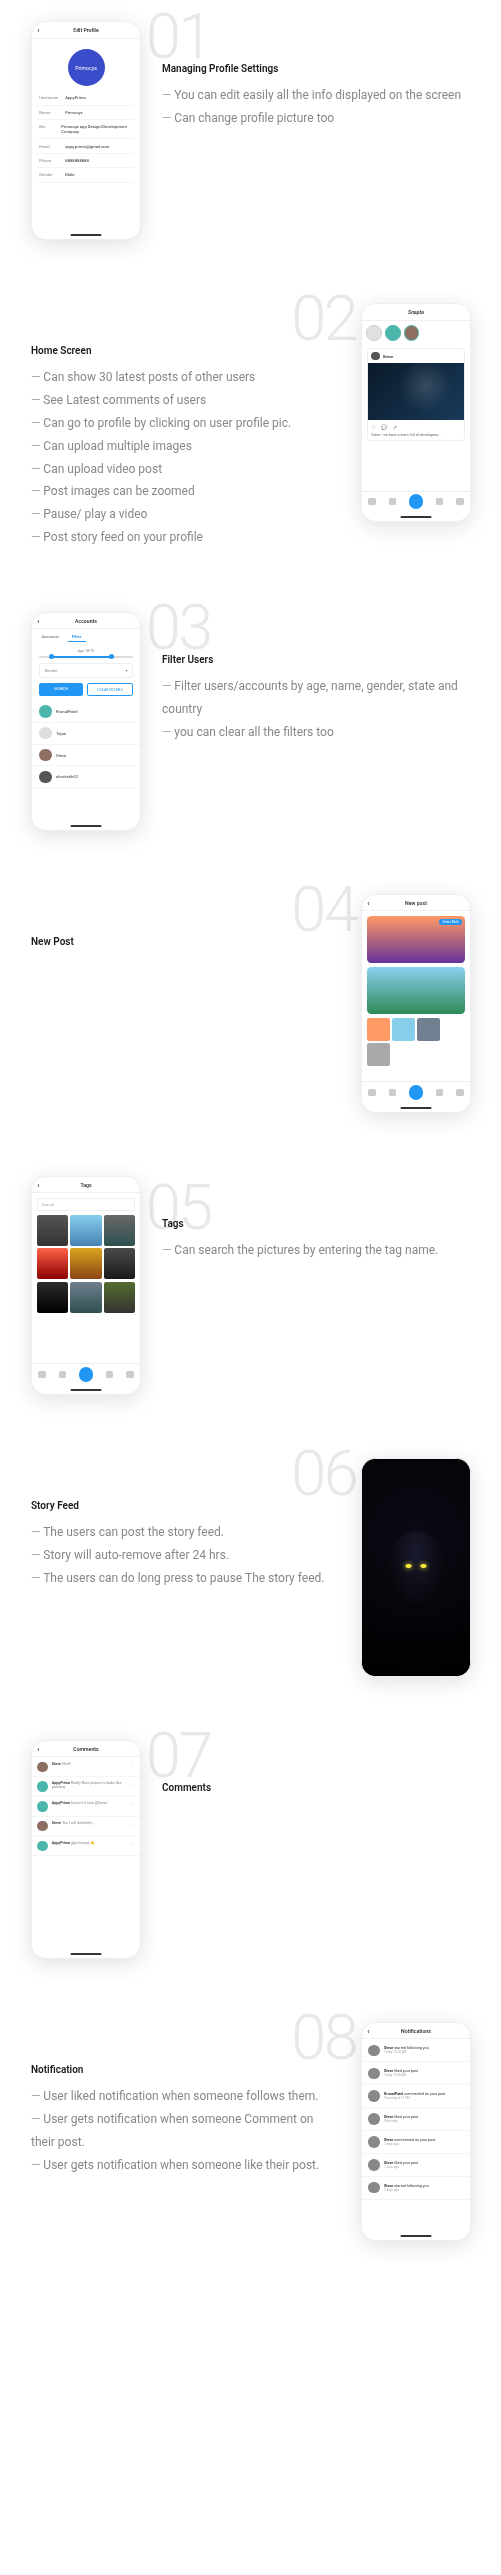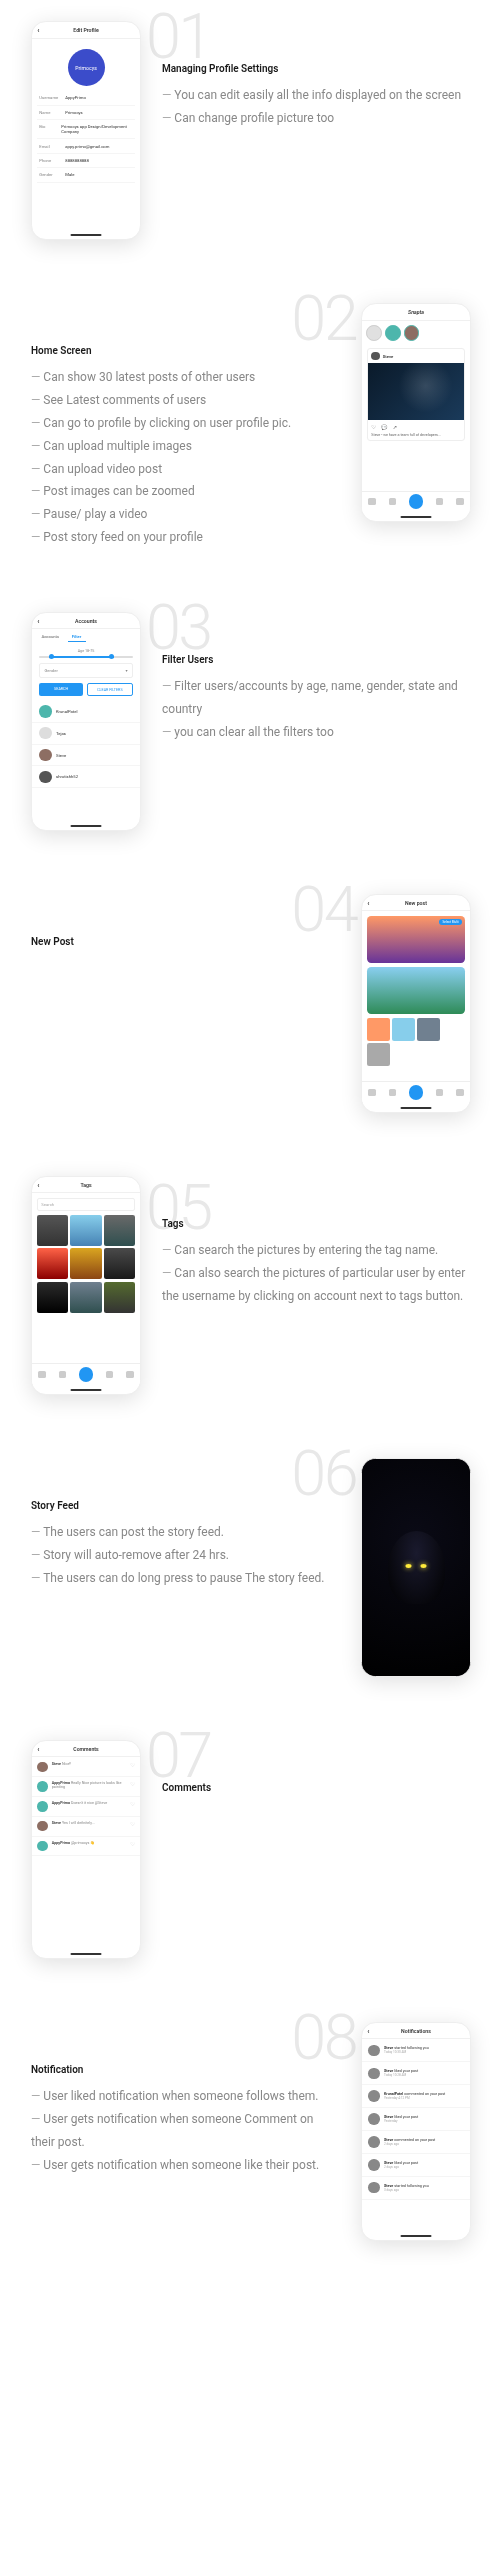--- a/index.html
+++ b/index.html
@@ -391,21 +391,20 @@
         <div class="nav-icon active"></div>
         <div class="nav-icon"></div>
         <div class="nav-icon"></div>
       </div>
       <div class="phone-bottom-bar"></div>
     </div>
     <div class="text-block">
       <h2 class="section-title">Tags</h2>
       <ul class="feature-list">
         <li>Can search the pictures by entering the tag name.</li>
-        <li>Can also search the pictures of particular user by enter the username by clicking on account next to tags button.</li>
       </ul>
     </div>
   </div>
 </div>
 
 <div class="section">
   <div class="section-number n06">06</div>
   <div class="section-content reverse">
     <div class="phone story-phone">
       <div class="story-img">

